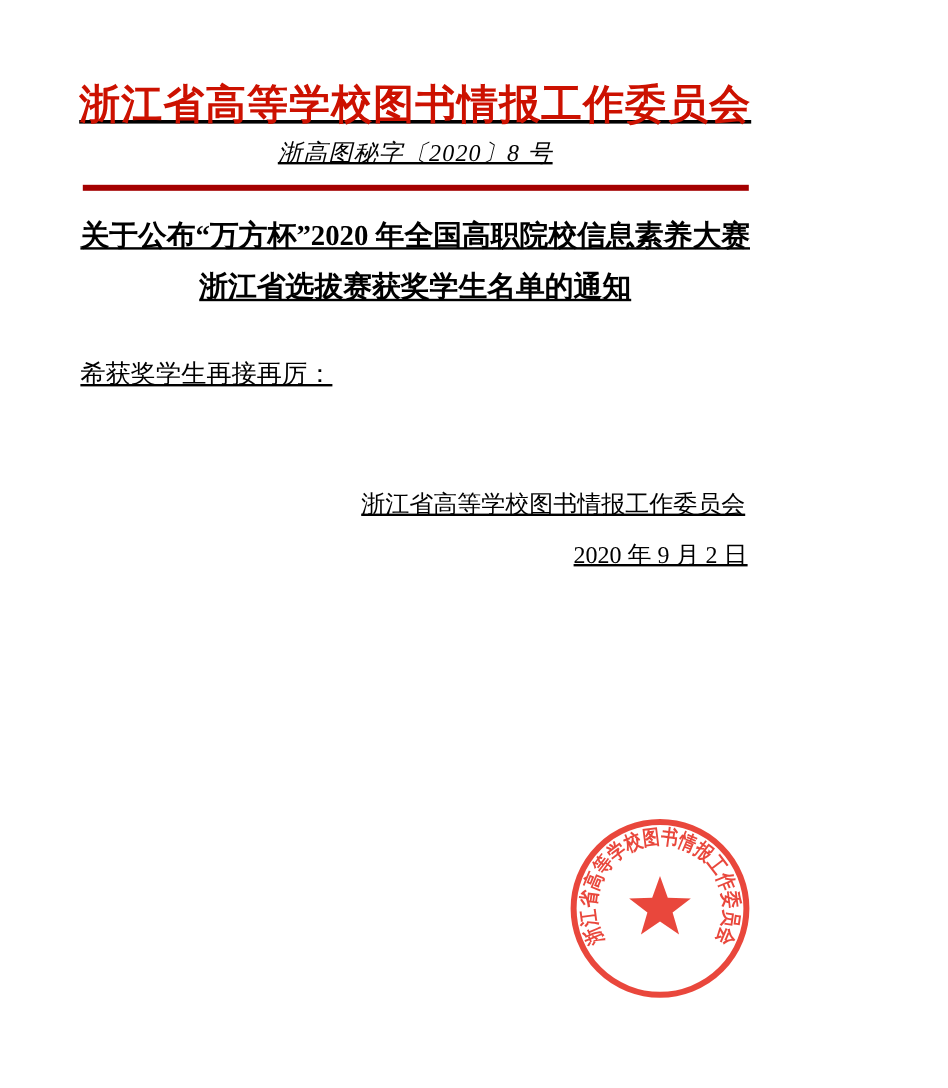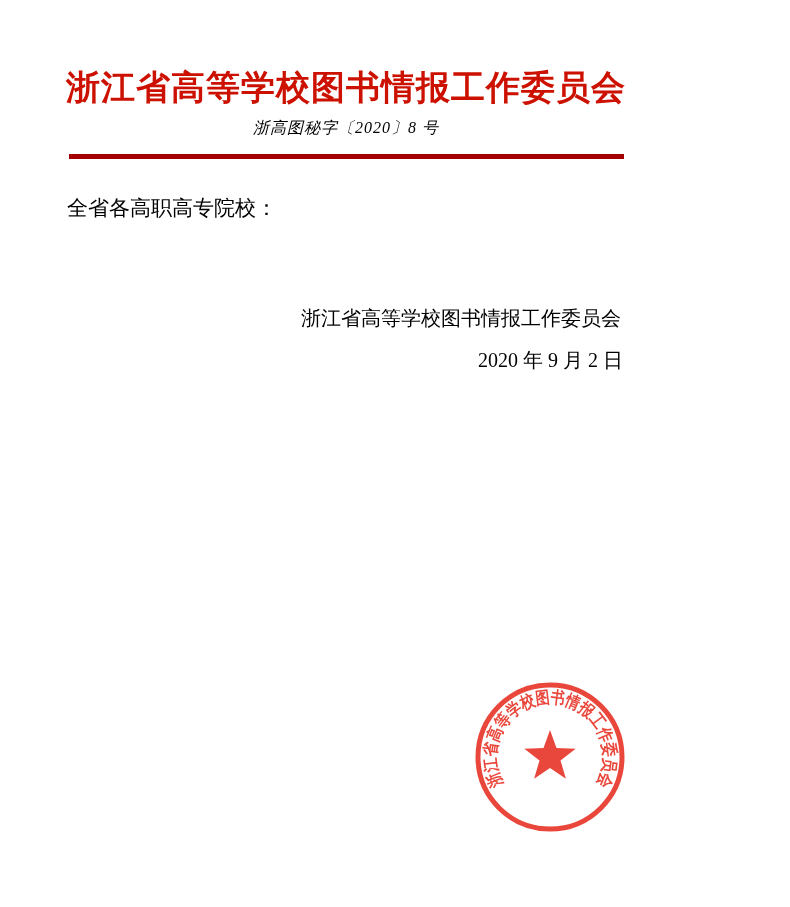--- a/index.html
+++ b/index.html
@@ -4,35 +4,36 @@
 <style>
   html, body { margin: 0; padding: 0; background: #ffffff; }
   .page {
     position: relative;
     width: 692px;
     height: 907px;
     background: #ffffff;
     overflow: hidden;
     font-family: "Liberation Serif", "DejaVu Serif", serif;
     color: #000000;
+    text-decoration: underline;
   }
   .org-title {
     margin: 68px auto 0;
     text-align: center;
     font-size: 34px;
     font-weight: bold;
     color: #cc1100;
     letter-spacing: 1px;
     white-space: nowrap;
     line-height: 40px;
   }
   .doc-number {
     margin-top: 9px;
     text-align: center;
-    font-size: 16px;
+    font-size: 20px;
     font-style: italic;
     letter-spacing: 1px;
     line-height: 22px;
   }
   .red-rule {
     width: 555px;
     height: 5px;
     background: #a40000;
     margin: 15px auto 0;
   }
@@ -81,23 +82,27 @@
 <body>
 
 <div class="page">
 
   <div class="org-title">浙江省高等学校图书情报工作委员会</div>
 
   <div class="doc-number">浙高图秘字〔2020〕8 号</div>
 
   <div class="red-rule"></div>
 
+  <div class="subject">
+    <div>关于公布“万方杯”2020 年全国高职院校信息素养大赛</div>
+    <div>浙江省选拔赛获奖学生名单的通知</div>
+  </div>
 
   <div class="body-text">
-    <p>全省各高职高专院校：</p>
+    <p>希获奖学生再接再厉：</p>
   </div>
 
   <div class="signature-block">
     <div class="signature-org">浙江省高等学校图书情报工作委员会</div>
     <div class="signature-date">2020 年 9 月 2 日</div>
   </div>
 
   <svg class="seal" viewBox="0 0 160 160">
     <circle cx="80" cy="80" r="72" fill="none" stroke="#e8392d" stroke-width="5"></circle>
     <polygon points="80,53 86.5,71.1 105.7,71.7 90.5,83.4 95.9,101.8 80,91 64.1,101.8 69.5,83.4 54.3,71.7 73.5,71.1" fill="#e8392d"></polygon>

